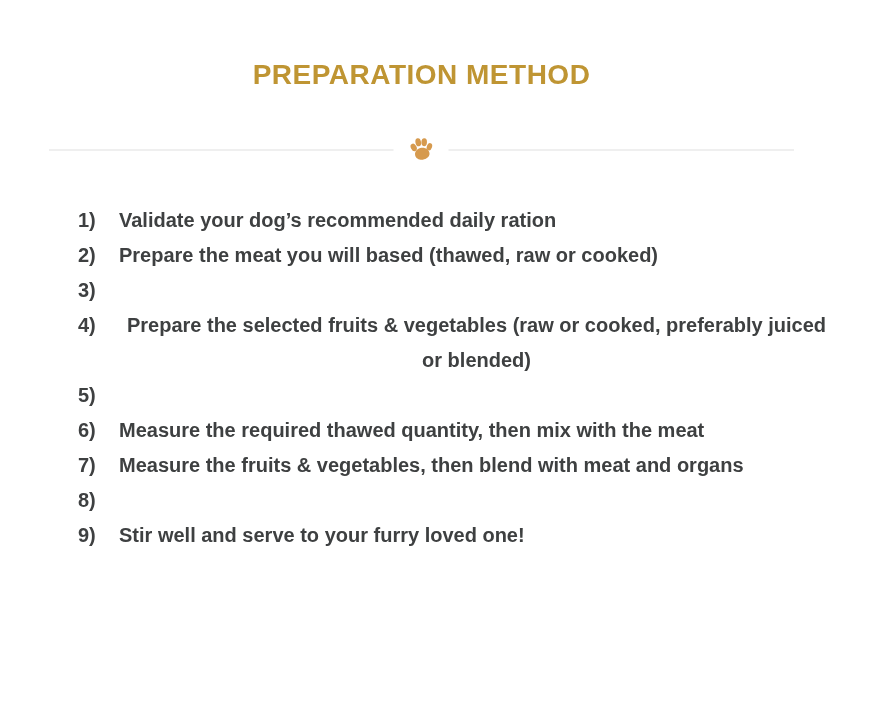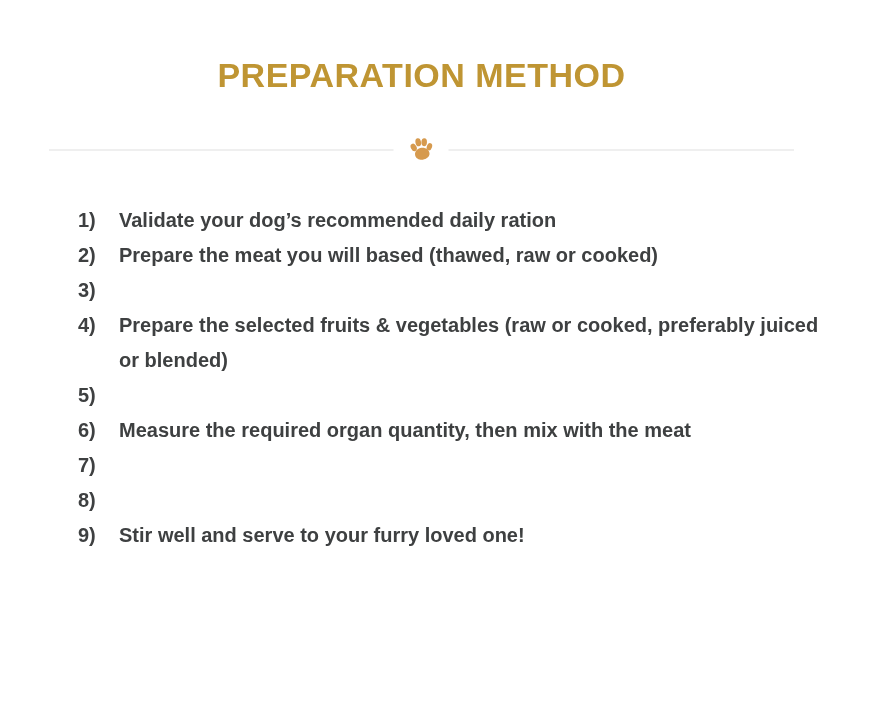--- a/index.html
+++ b/index.html
@@ -18,21 +18,21 @@
     position: relative;
     width: 896px;
     height: 715px;
     background: #ffffff;
     overflow: hidden;
   }
   .section-title {
     width: 843px;
     margin: 55px 0 0 0;
     text-align: center;
-    font-size: 34px;
+    font-size: 28px;
     line-height: 40px;
     font-weight: 700;
     letter-spacing: 0.5px;
     color: var(--title-color);
   }
   .divider {
     position: relative;
     margin-top: 38px;
     height: 34px;
   }
@@ -70,20 +70,21 @@
   .step {
     display: flex;
     align-items: flex-start;
   }
   .step-num {
     flex: none;
     width: 41px;
   }
   .step-text {
     max-width: 715px;
+    text-align: center;
   }
 </style>
 </head>
 <body>
 
 <div class="page">
 
   <h1 class="section-title">PREPARATION METHOD</h1>
 
   <div class="divider">
@@ -113,24 +114,25 @@
     </li>
     <li class="step">
       <span class="step-num">4)</span>
       <span class="step-text">Prepare the selected fruits &amp; vegetables (raw or cooked, preferably juiced or blended)</span>
     </li>
     <li class="step">
       <span class="step-num">5)</span>
     </li>
     <li class="step">
       <span class="step-num">6)</span>
-      <span class="step-text">Measure the required organ quantity, then mix with the meat</span>
+      <span class="step-text">Measure the required thawed quantity, then mix with the meat</span>
     </li>
     <li class="step">
       <span class="step-num">7)</span>
+      <span class="step-text">Measure the fruits &amp; vegetables, then blend with meat and organs</span>
     </li>
     <li class="step">
       <span class="step-num">8)</span>
     </li>
     <li class="step">
       <span class="step-num">9)</span>
       <span class="step-text">Stir well and serve to your furry loved one!</span>
     </li>
   </ol>
 

